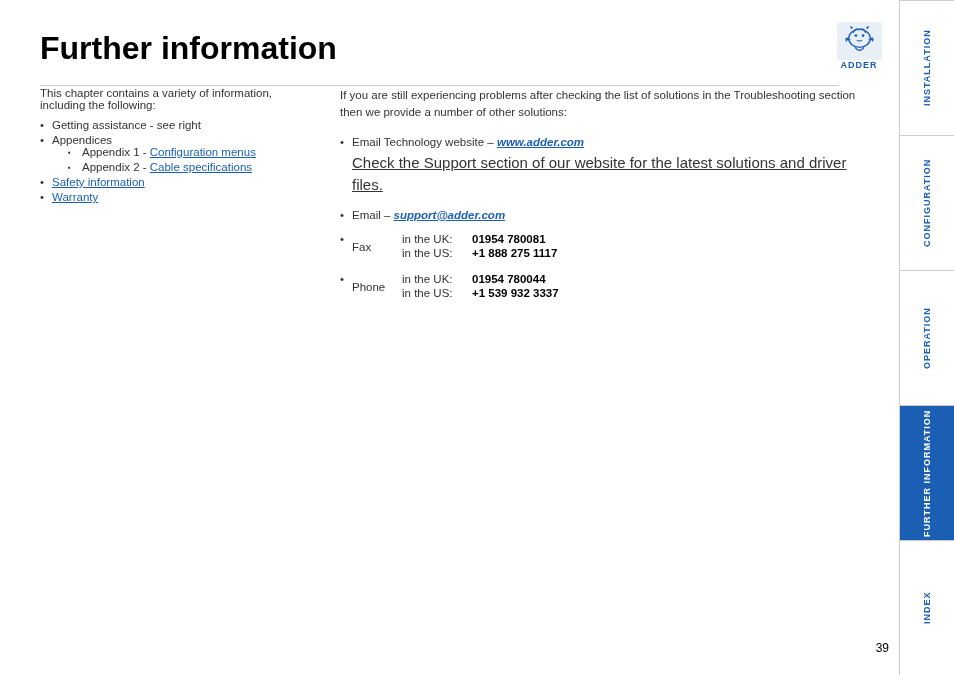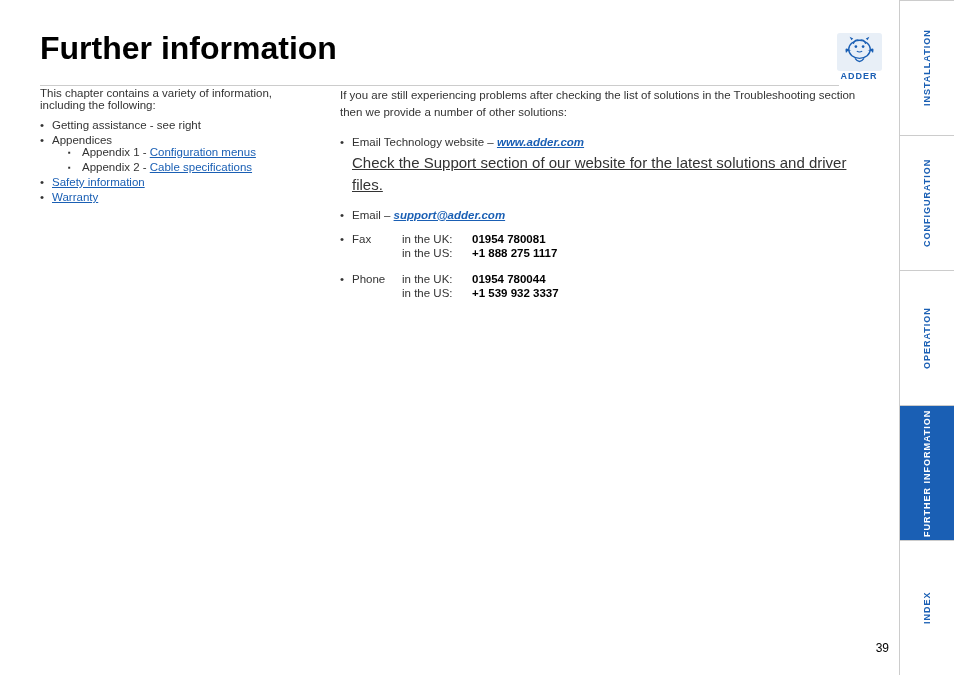--- a/index.html
+++ b/index.html
@@ -170,21 +170,21 @@
     }
 
     .sidebar-tab.active {
       background: #1a5fb4;
       color: #fff;
     }
 
     
     .logo-area {
       position: absolute;
-      top: 32px;
+      top: 21px;
       right: 65px;
       width: 60px;
       height: 50px;
       display: flex;
       flex-direction: column;
       align-items: center;
       justify-content: center;
     }
 
     .logo-svg {
@@ -212,21 +212,21 @@
       position: absolute;
       top: 85px;
       left: 40px;
       right: 60px;
       height: 1px;
       background: #ccc;
     }
 
     .fax-phone-row {
       display: flex;
-      align-items: flex-start;
+      align-items: center;
       margin-bottom: 0;
     }
 
     .fax-phone-label {
       min-width: 50px;
       font-size: 11.5px;
     }
 
     .fax-phone-details {
       display: flex;

